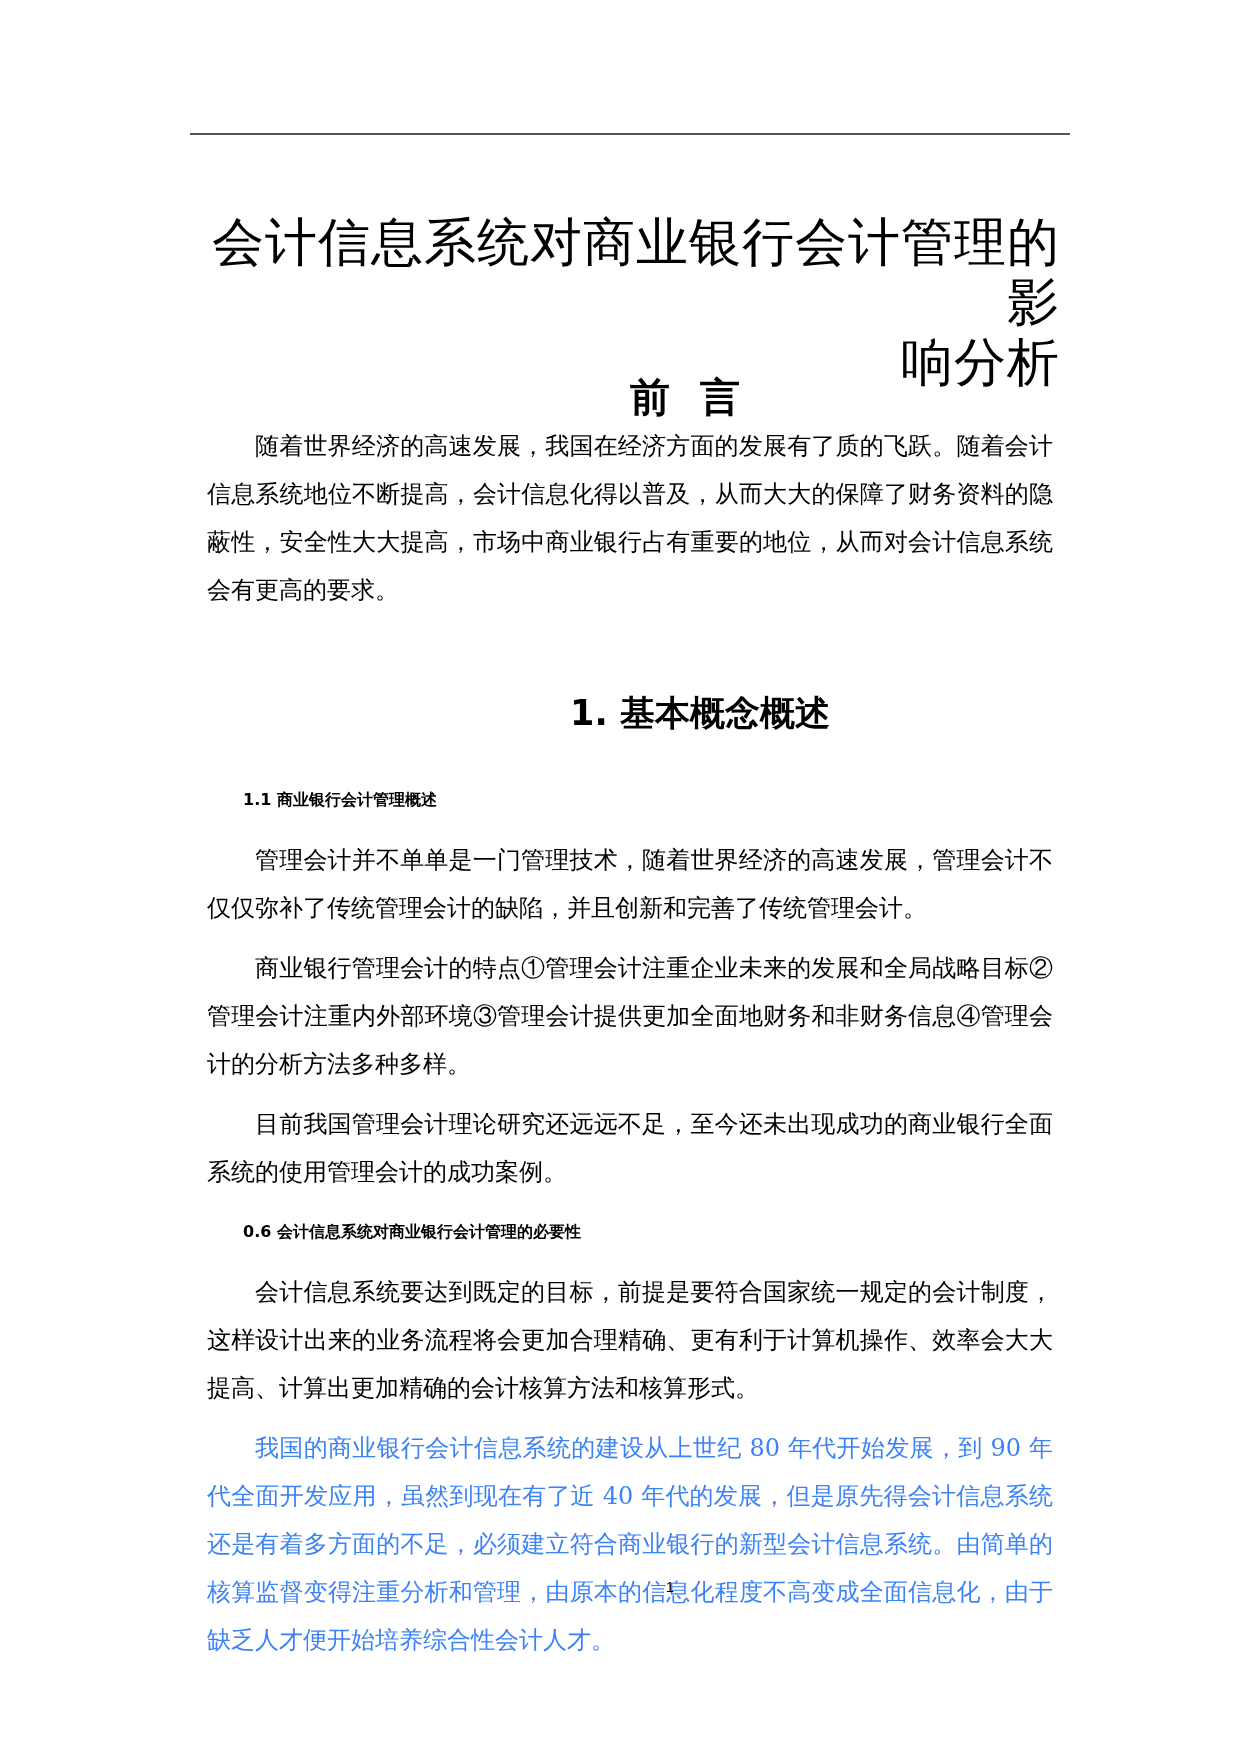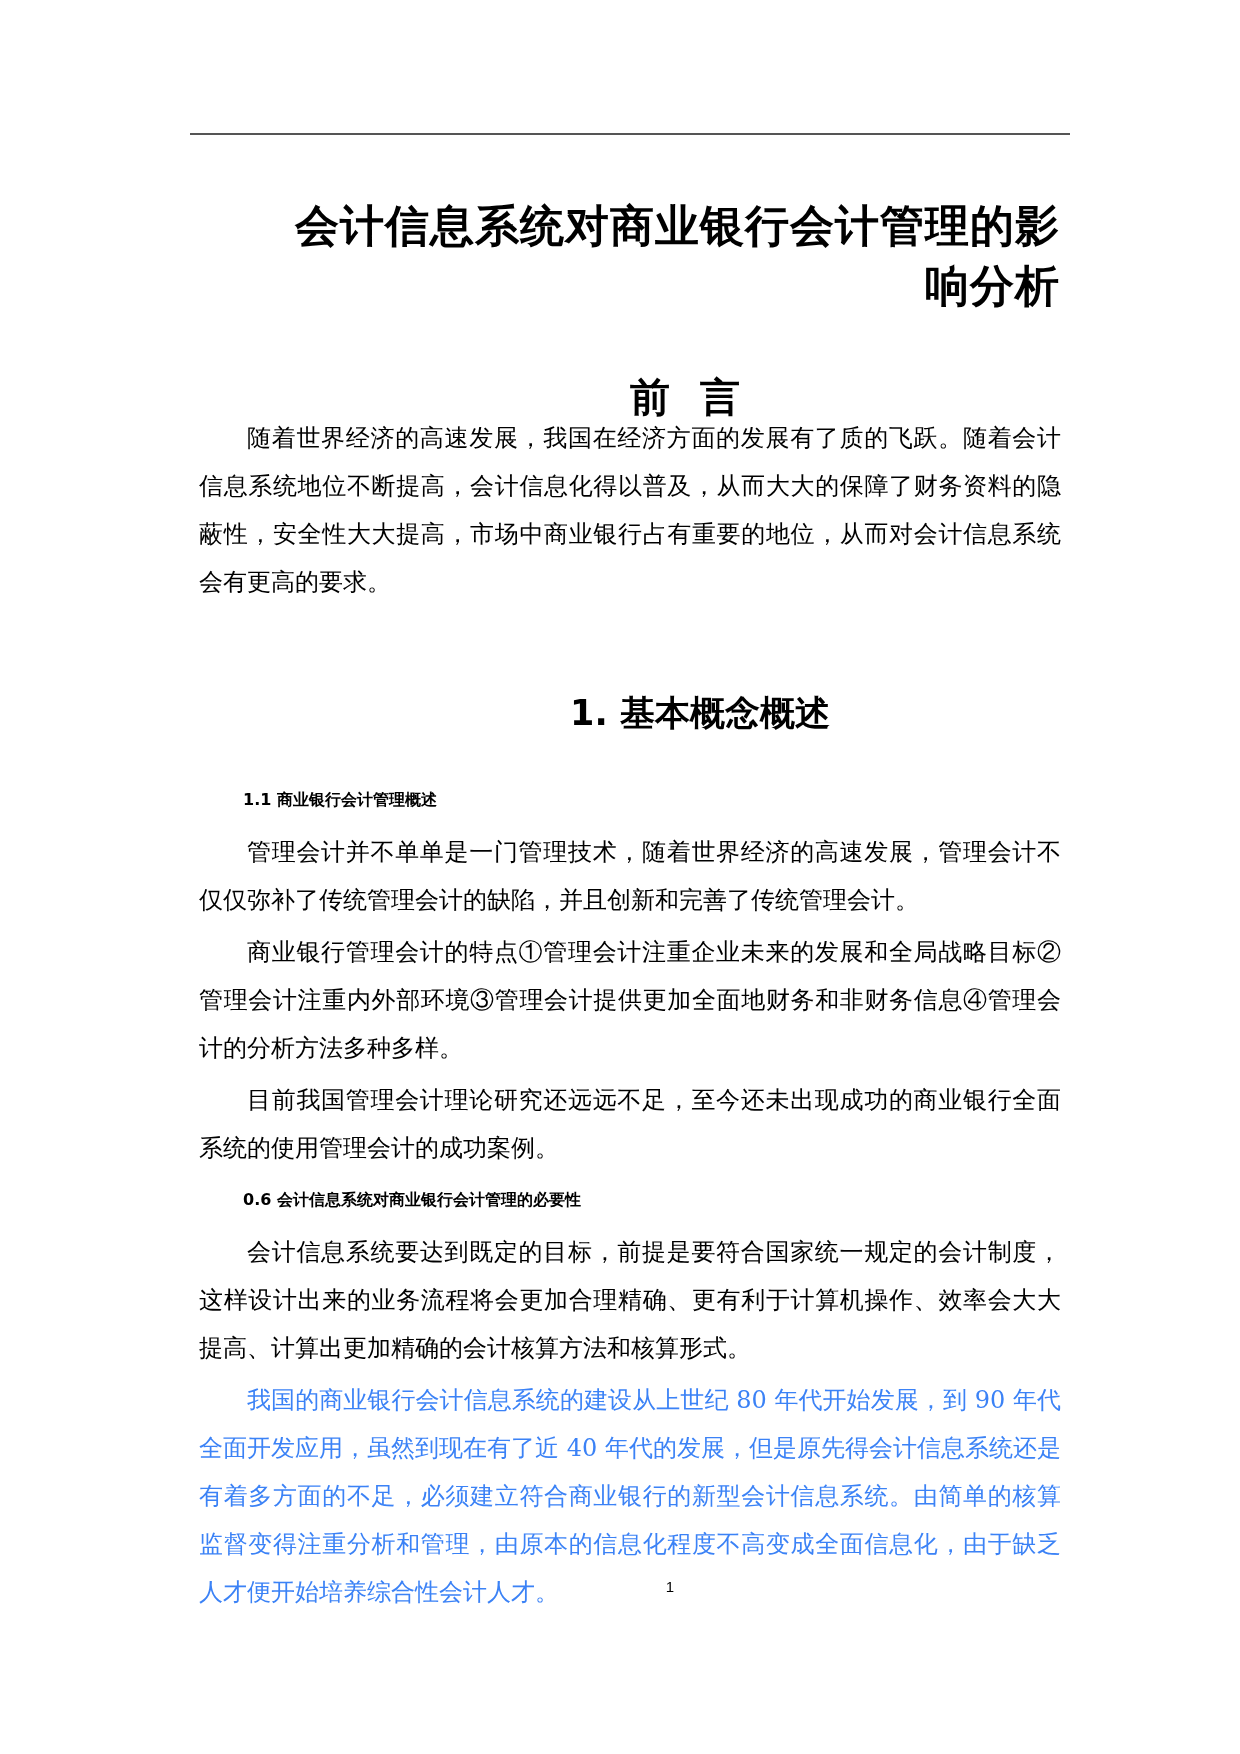--- a/index.html
+++ b/index.html
@@ -1,22 +1,22 @@
 <!DOCTYPE html>
 <html><head>
   <meta charset="utf-8">
   <style>
     html, body { margin: 0; padding: 0; background: #ffffff; }
     body { width: 1240px; height: 1754px; position: relative; overflow: hidden; font-family: "DejaVu Serif", serif; color: #000; }
     .rule { position: absolute; left: 190px; top: 133px; width: 880px; height: 2px; background: #555; }
-    .title { position: absolute; left: 190px; width: 880px; top: 196px; text-align: right; padding-right: 10px; box-sizing: border-box; font-family: "DejaVu Sans", sans-serif; font-weight: bold; font-size: 44px; line-height: 60px; letter-spacing: 1px; }
+    .title { position: absolute; left: 190px; width: 880px; top: 212px; text-align: right; padding-right: 10px; box-sizing: border-box; font-family: "DejaVu Sans", sans-serif; font-weight: normal; font-size: 52px; line-height: 60px; letter-spacing: 1px; }
     .title .line2 { display: block; text-align: right; padding-left: 180px; }
     .preface { position: absolute; top: 370px; left: 190px; width: 880px; text-align: center; font-family: "DejaVu Sans", sans-serif; font-weight: bold; font-size: 40px; letter-spacing: 30px; padding-left: 140px; box-sizing: border-box; }
     .body { position: absolute; left: 195px; width: 870px; font-size: 24px; line-height: 48px; }
-    .p { text-indent: 48px; margin: 4px; text-align: justify; }
+    .p { text-indent: 48px; margin: 12px; text-align: justify; }
     .h1 { position: absolute; top: 690px; left: 190px; width: 880px; text-align: center; padding-left: 140px; box-sizing: border-box; font-family: "DejaVu Sans", sans-serif; font-weight: bold; font-size: 35px; }
     .h2 { font-family: "DejaVu Sans", sans-serif; font-weight: bold; font-size: 16px; padding-left: 48px; line-height: 48px; margin: 0; }
     .gray { color: #3b82f6; }
     .pagenum { position: absolute; top: 1578px; left: 0; width: 1240px; text-align: center; padding-left: 100px; box-sizing: border-box; font-family: "Liberation Sans", sans-serif; font-size: 15px; }
   </style>
 </head>
 <body>
 
 <div class="rule"></div>
 

